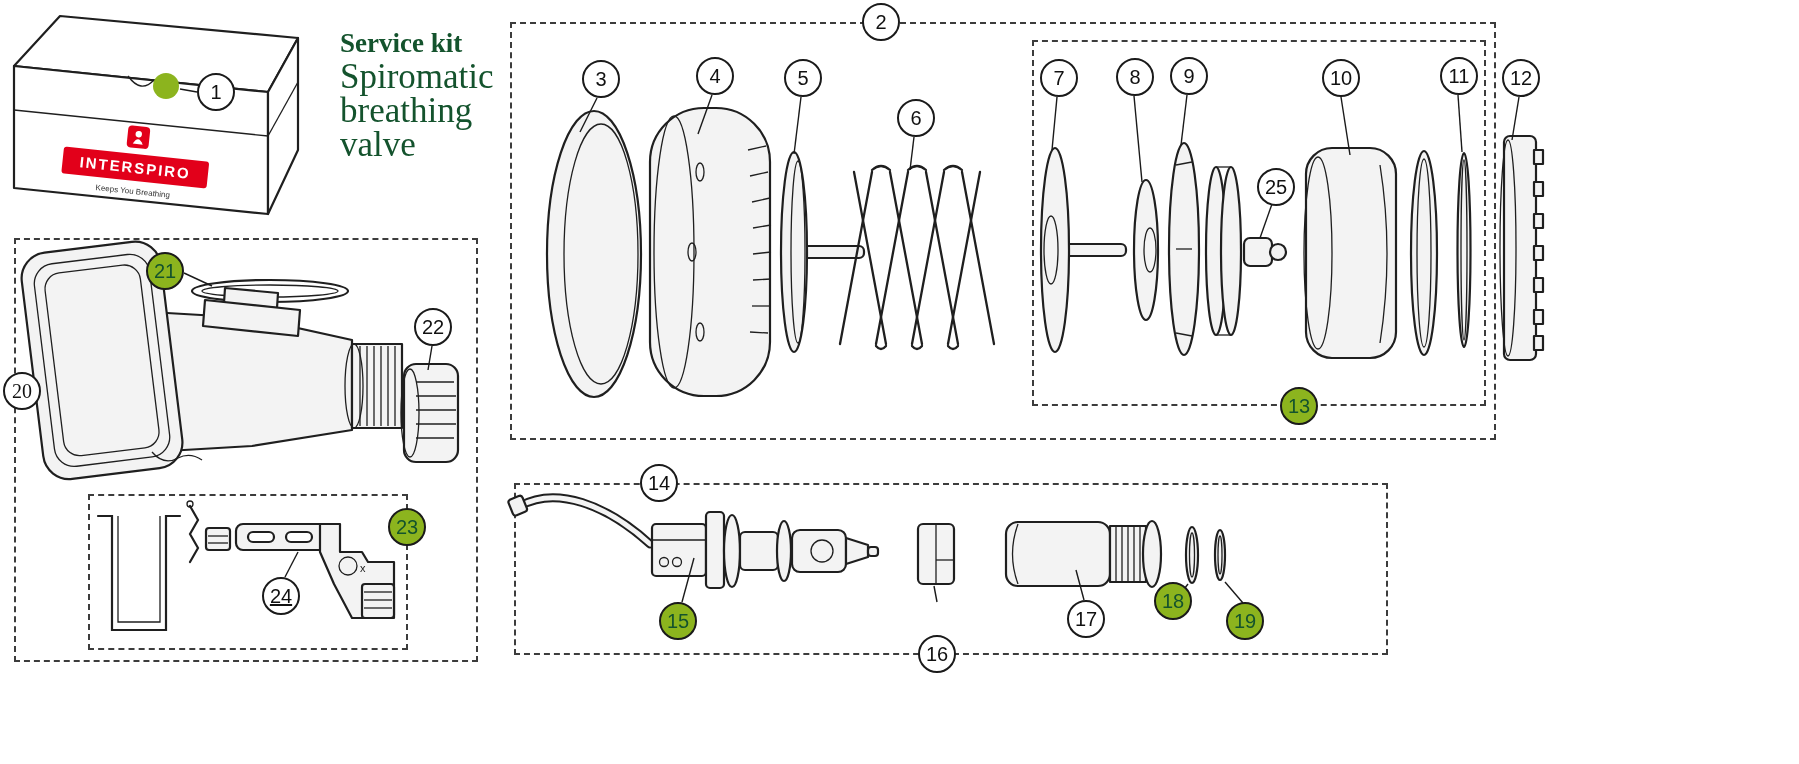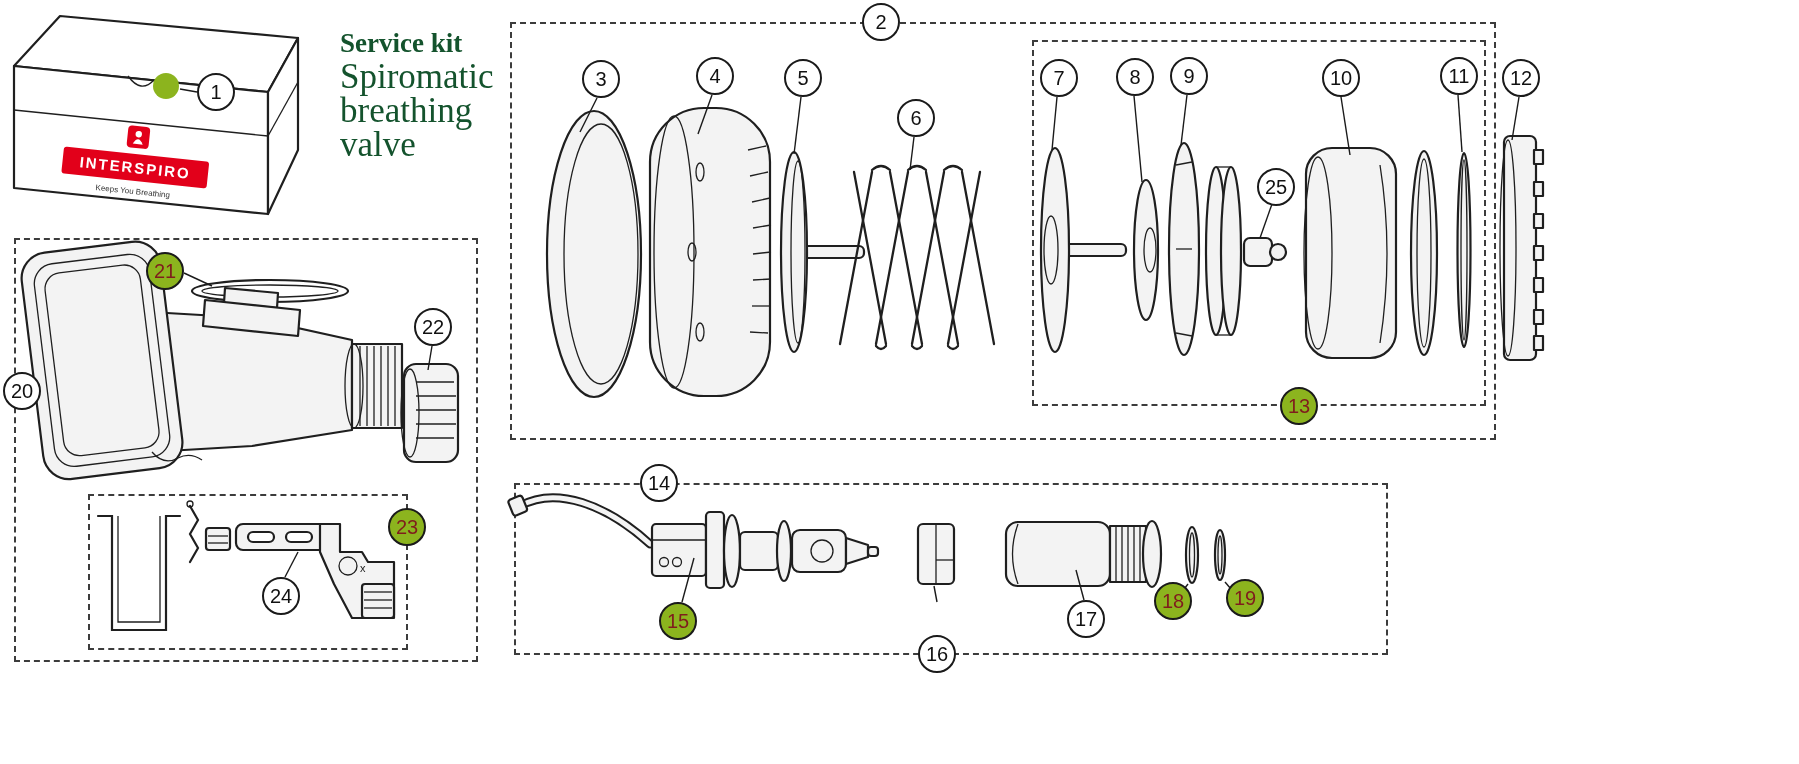--- a/index.html
+++ b/index.html
@@ -6,21 +6,21 @@
   html,body { background:#ffffff; font-family:"Liberation Sans", sans-serif; }
   .stage { position:relative; width:1799px; height:764px; background:#ffffff; overflow:hidden; }
 
   .dashed-box { position:absolute; border:2px dashed #3c3c3c; background:transparent; }
 
   .callout {
     position:absolute; width:38px; height:38px; border:2.5px solid #1a1a1a; border-radius:50%;
     background:#ffffff; color:#111111; display:flex; align-items:center; justify-content:center;
     font-size:20px; line-height:1; transform:translate(-50%,-50%); z-index:5;
   }
-  .callout.green { background:#8CB41E; color:#7f1d1d; }
+  .callout.green { background:#8CB41E; color:#14532d; }
 
   .title-block { position:absolute; left:340px; top:26px; z-index:4; color:#14532d;font-family:Liberation Serif, serif; }
   .title-block .heading { font-weight:bold; font-size:27px; line-height:34px; }
   .title-block .line { font-size:35px; line-height:34px; }
 
   svg .fl   { fill:#f3f3f3; stroke:#1f1f1f; stroke-width:2.2; stroke-linejoin:round; }
   svg .fw   { fill:#ffffff; stroke:#1f1f1f; stroke-width:2.2; stroke-linejoin:round; }
   svg .ln   { fill:none;    stroke:#1f1f1f; stroke-width:2.2; stroke-linecap:round; }
   svg .thin { fill:none;    stroke:#1f1f1f; stroke-width:1.3; }
   svg .leader { stroke:#1a1a1a; stroke-width:1.4; }
@@ -285,21 +285,21 @@
   <div class="callout" style="left:1189px; top:76px;">9</div>
   <div class="callout" style="left:1341px; top:78px;">10</div>
   <div class="callout" style="left:1459px; top:76px;text-align:center;">11</div>
   <div class="callout" style="left:1521px; top:78px;">12</div>
   <div class="callout green" style="left:1278px; top:406px;margin-left:21px;">13</div>
   <div class="callout" style="left:636px;  top:483px;margin-left:23px;">14</div>
   <div class="callout green" style="left:678px;  top:621px;">15</div>
   <div class="callout" style="left:937px;  top:621px;margin-top:33px;">16</div>
   <div class="callout" style="left:1086px; top:619px;">17</div>
   <div class="callout green" style="left:1173px; top:601px;">18</div>
-  <div class="callout green" style="left:1245px; top:598px;">19</div>
-  <div class="callout" style="left:22px;   top:391px;">20</div>
+  <div class="callout green" style="left:1245px; top:621px;">19</div>
+  <div class="callout" style="left:22px;   top:391px;font-family:Liberation Serif, serif;">20</div>
   <div class="callout green" style="left:165px;  top:271px;">21</div>
   <div class="callout" style="left:433px;  top:327px;">22</div>
   <div class="callout green" style="left:407px;  top:527px;">23</div>
-  <div class="callout" style="left:281px;  top:596px;">24</div>
+  <div class="callout" style="left:281px;  top:596px;text-decoration:underline;">24</div>
   <div class="callout" style="left:1276px; top:187px;text-align:right;">25</div>
 
 </div>
 
 </body></html>

